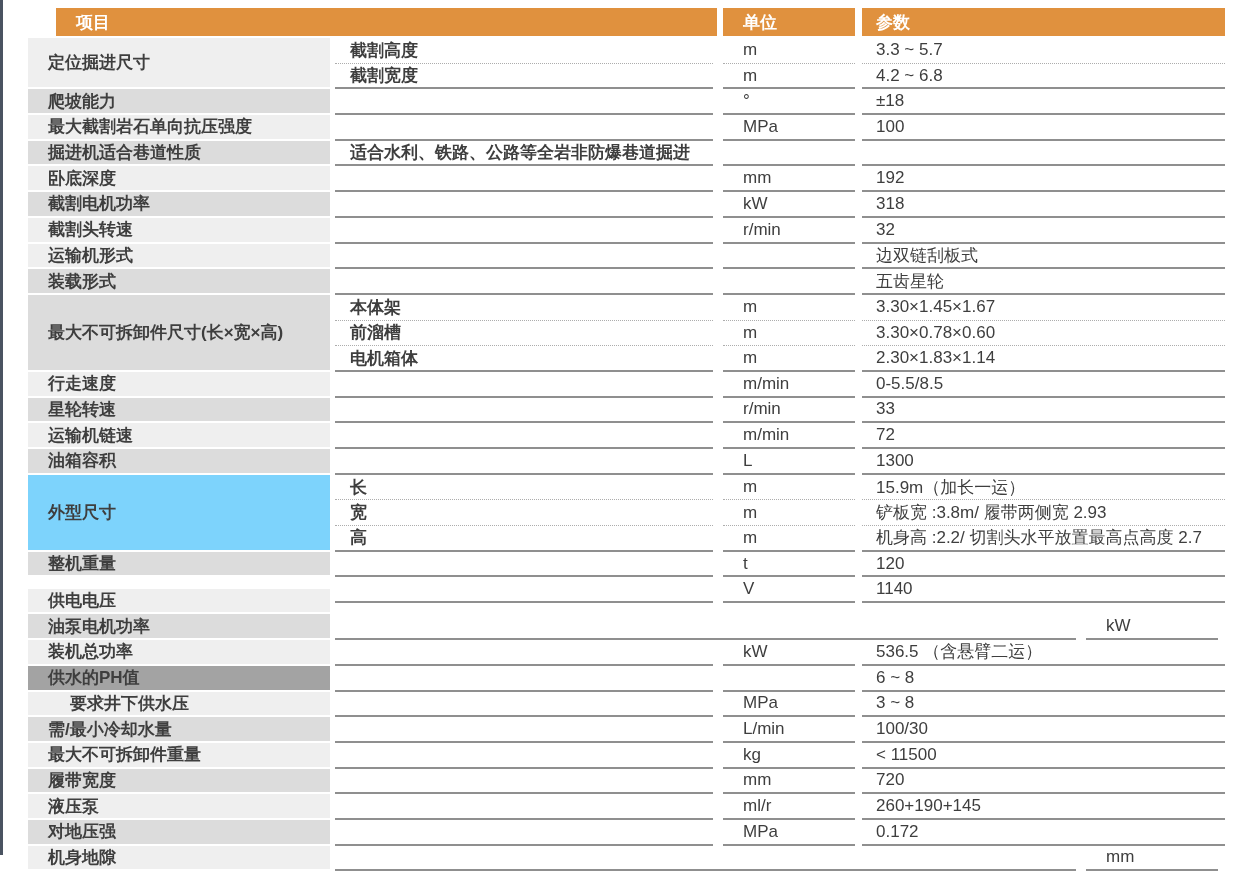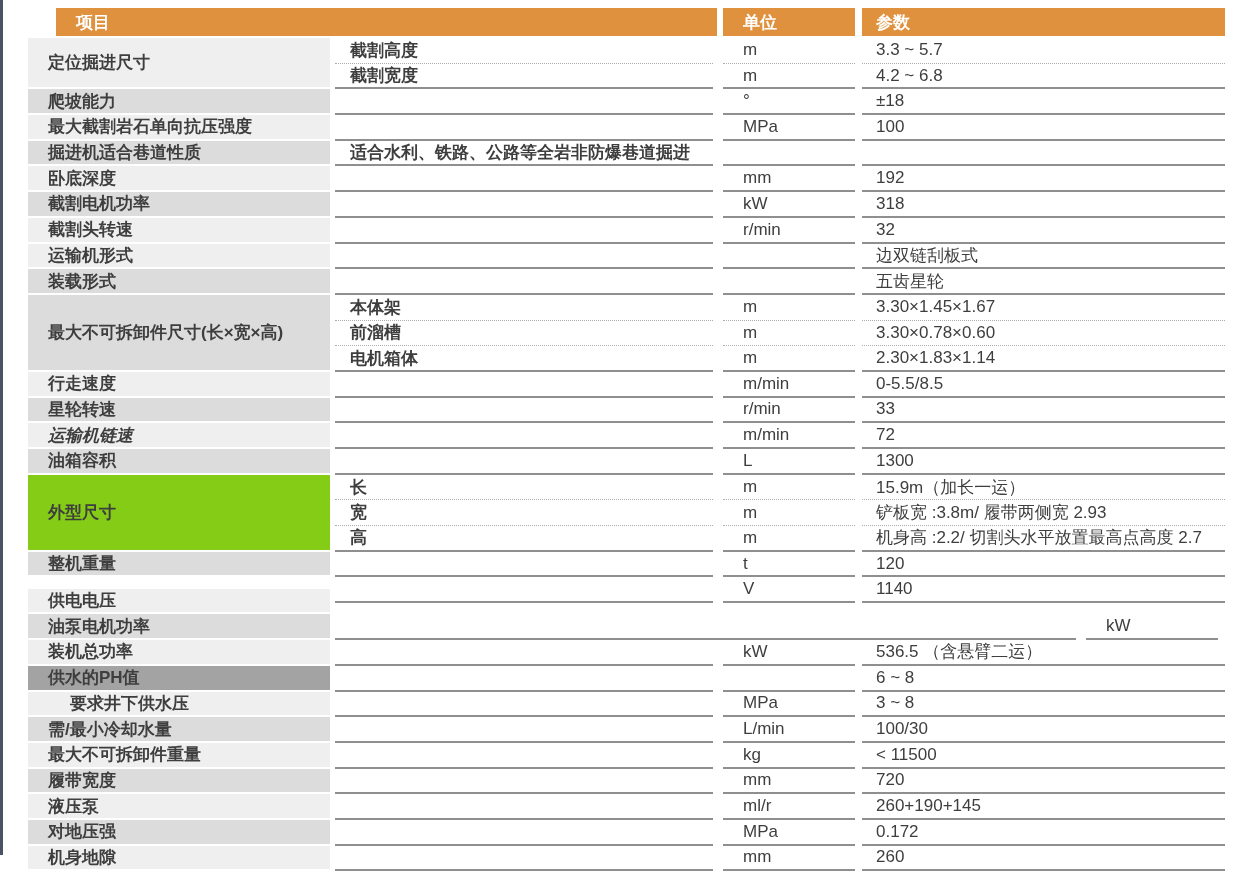--- a/index.html
+++ b/index.html
@@ -182,41 +182,41 @@
         <div class="item-cell" style="background: rgb(220, 220, 220);">星轮转速</div>
         <div class="rows">
           <div class="row last">
             <div class="cell c-sub"></div>
             <div class="cell c-unit">r/min</div>
             <div class="cell c-value">33</div>
           </div>
         </div>
       </div>
       <div class="group">
-        <div class="item-cell" style="background: rgb(239, 239, 239); font-style: italic;">运输机链速</div>
+        <div class="item-cell" style="background: rgb(239, 239, 239);">运输机链速</div>
         <div class="rows">
           <div class="row last">
             <div class="cell c-sub"></div>
             <div class="cell c-unit">m/min</div>
             <div class="cell c-value">72</div>
           </div>
         </div>
       </div>
       <div class="group">
         <div class="item-cell" style="background: rgb(220, 220, 220);">油箱容积</div>
         <div class="rows">
           <div class="row last">
             <div class="cell c-sub"></div>
             <div class="cell c-unit">L</div>
             <div class="cell c-value">1300</div>
           </div>
         </div>
       </div>
       <div class="group">
-        <div class="item-cell" style="background: #84cc16;">外型尺寸</div>
+        <div class="item-cell" style="background: #7dd3fc;">外型尺寸</div>
         <div class="rows">
           <div class="row">
             <div class="cell c-sub">长</div>
             <div class="cell c-unit">m</div>
             <div class="cell c-value">15.9m（加长一运）</div>
           </div>
           <div class="row">
             <div class="cell c-sub">宽</div>
             <div class="cell c-unit">m</div>
             <div class="cell c-value">铲板宽 :3.8m/ 履带两侧宽 2.93</div>
@@ -336,18 +336,17 @@
             <div class="cell c-value">0.172</div>
           </div>
         </div>
       </div>
       <div class="group">
         <div class="item-cell" style="background: rgb(239, 239, 239);">机身地隙</div>
         <div class="rows">
           <div class="row last">
             <div class="cell c-sub"></div>
             <div class="cell c-unit">mm</div>
-            <div class="cell c-value">260</div>
           </div>
         </div>
       </div>
     </div>
 </div>
 
 </body></html>

